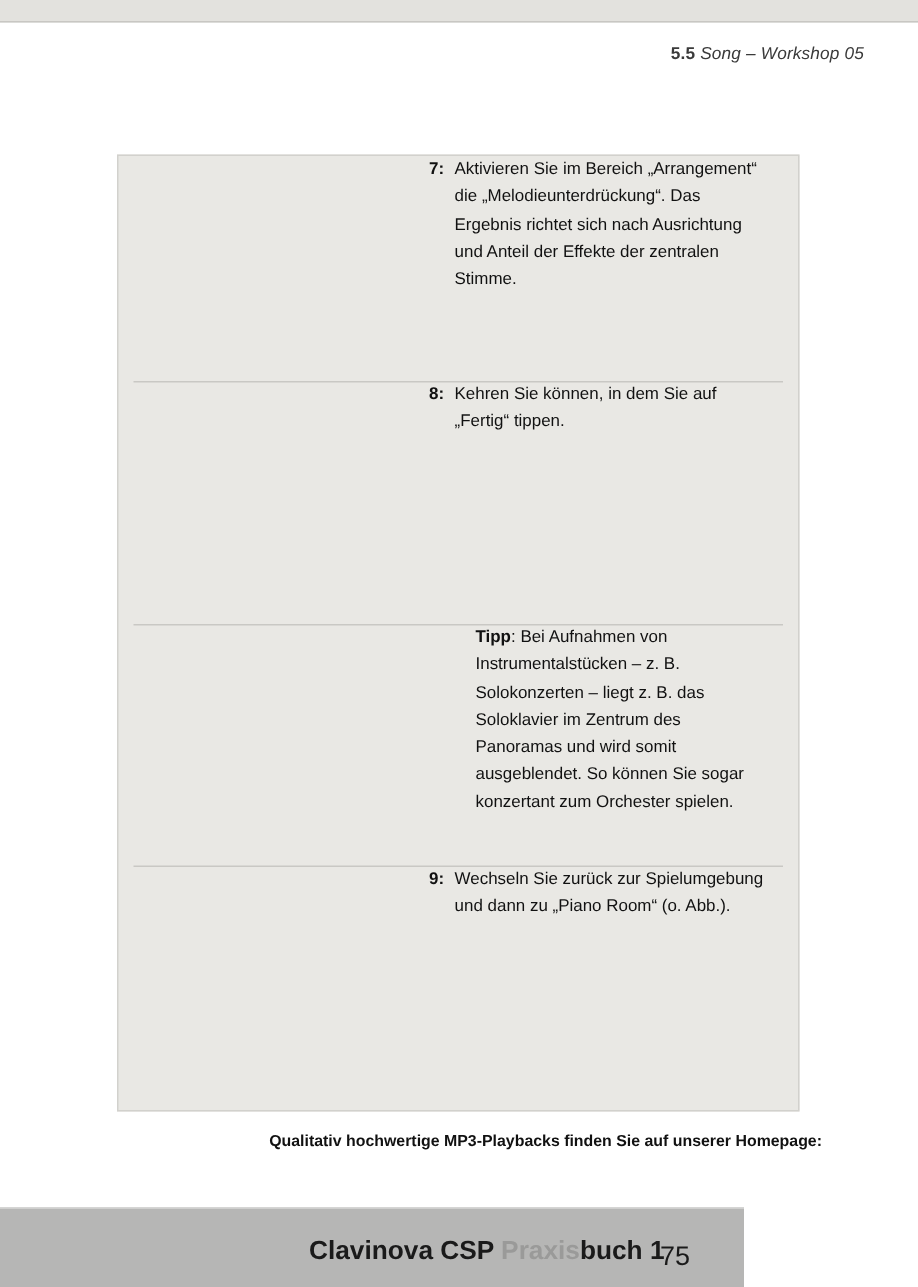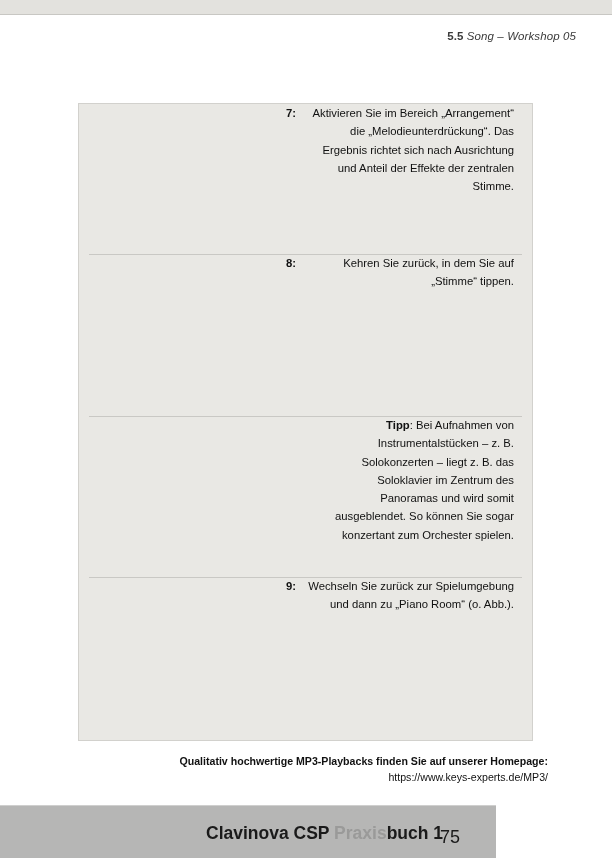--- a/index.html
+++ b/index.html
@@ -99,21 +99,20 @@
     font-weight: bold;
     font-size: 11.3px;
     color: #111;
     line-height: 1.62;
     flex: 0 0 auto;
   }
   .step-body {
     font-size: 11.3px;
     color: #111;
     line-height: 1.62;
-    text-align: right;
   }
   .step-body .lead {
     font-weight: bold;
   }
 
   
   .ui-settings { position: absolute; inset: 0; background: #0a0a0a; }
 
   .ui-sidebar {
     position: absolute; left: 0; top: 11px; bottom: 0; width: 48px;
@@ -219,21 +218,21 @@
             
             
           </div>
 
         </div>
       </div>
     </div>
     <div class="step-text">
       <div class="step-text-inner">
         <span class="step-num">8:</span>
-        <span class="step-body">Kehren Sie zurück, in dem Sie auf „Stimme“ tippen.</span>
+        <span class="step-body">Kehren Sie können, in dem Sie auf „Fertig“ tippen.</span>
       </div>
     </div>
   </div>
 
   <div class="step-row" style="height:161px;padding-left:31px;">
     <div class="shot">
       <div class="shot-inner">
         <div class="ui-daw">
 
           <div class="daw-tracks">
@@ -283,19 +282,18 @@
         <span class="step-num">9:</span>
         <span class="step-body">Wechseln Sie zurück zur Spielumgebung und dann zu „Piano Room“ (o. Abb.).</span>
       </div>
     </div>
   </div>
 
 </div>
 
 <div class="closing">
   <div class="l1">Qualitativ hochwertige MP3-Playbacks finden Sie auf unserer Homepage:</div>
-  <div class="l2">https://www.keys-experts.de/MP3/</div>
 </div>
 
 <div class="footer-bar">
   <div class="footer-title"><span>Clavinova CSP </span><span class="accent">Praxis</span><span>buch 1</span></div>
   <div class="footer-page">75</div>
 </div>
 
 </body></html>

